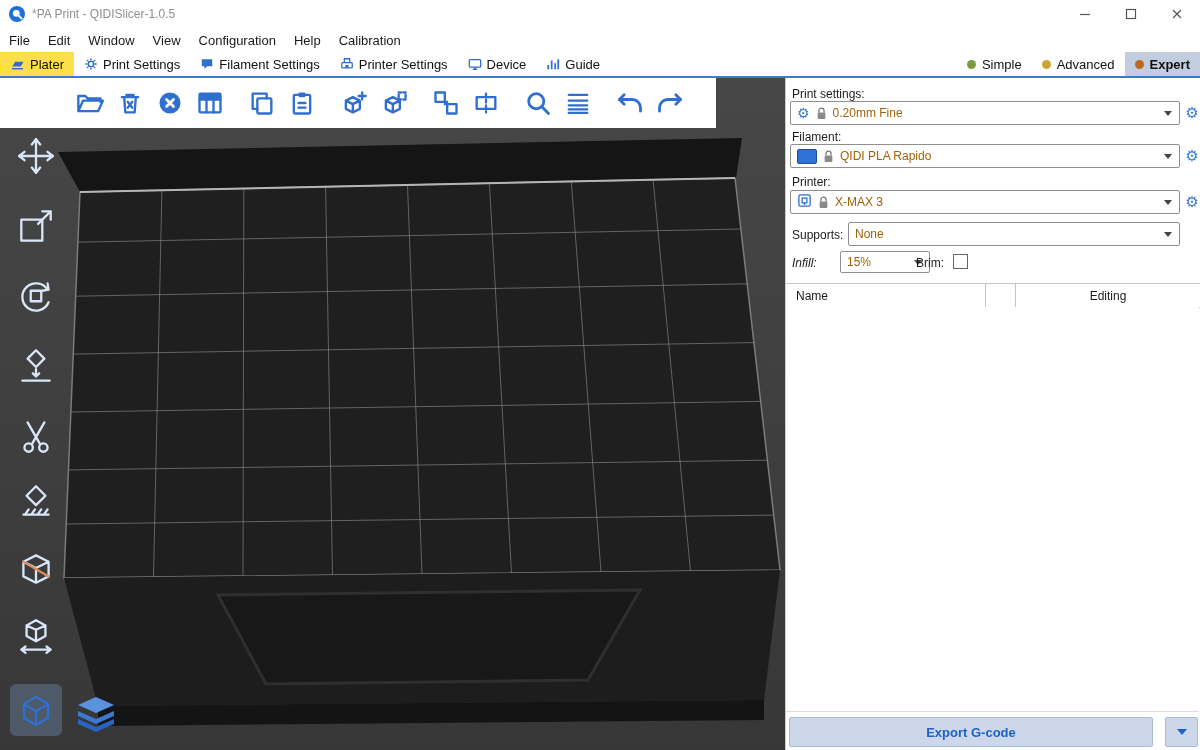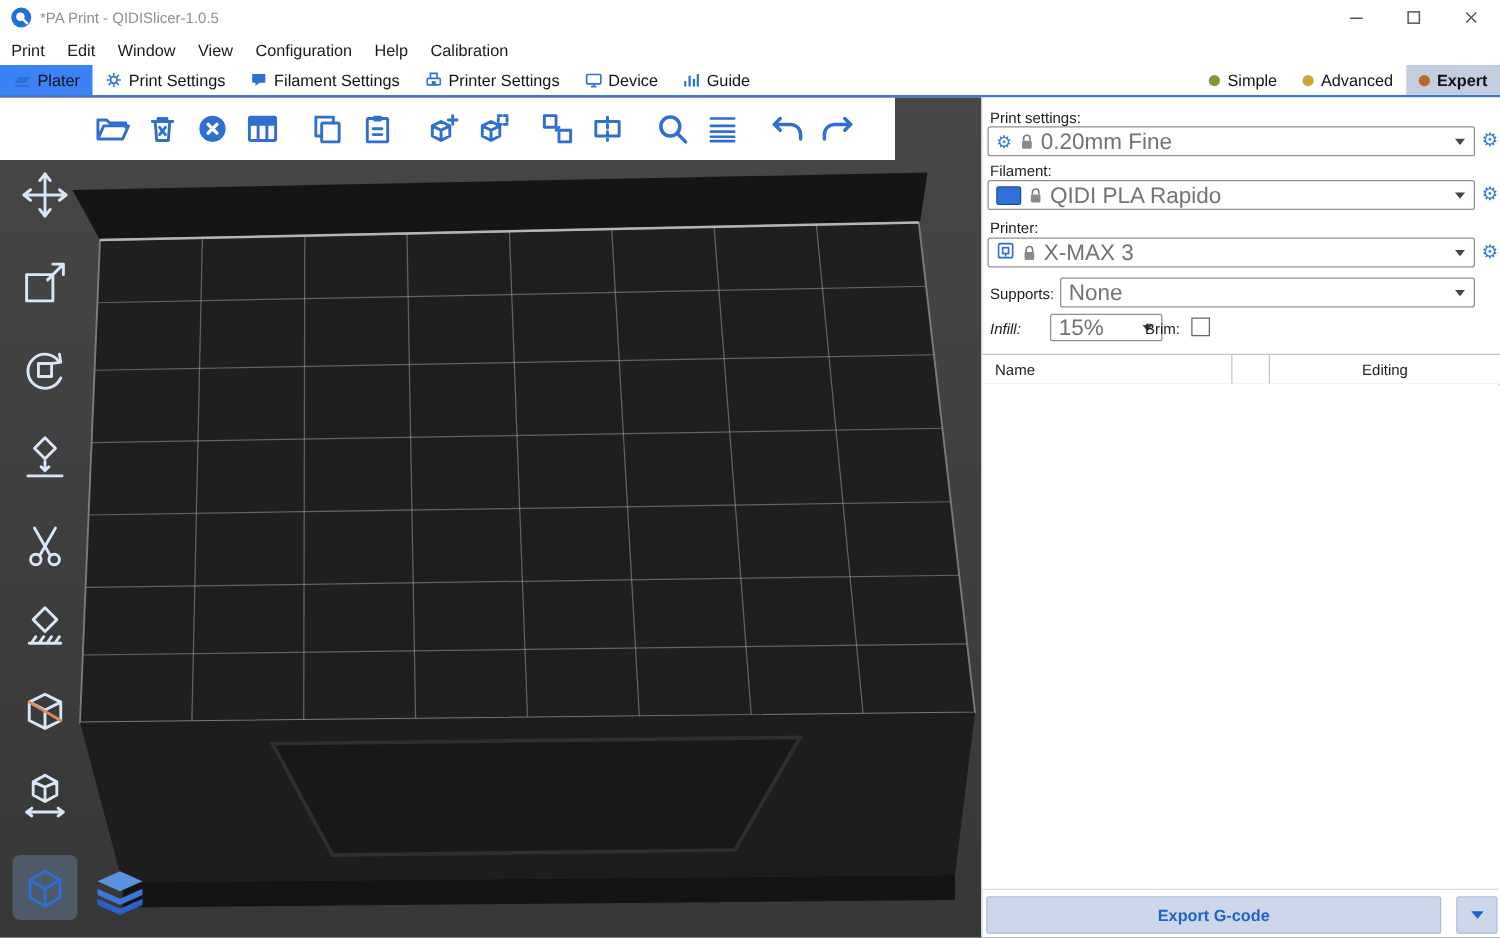--- a/index.html
+++ b/index.html
@@ -14,21 +14,21 @@
   .title-text{font-size:12px;color:#8f8f8f;}
   .win-controls{position:absolute;right:0;top:0;height:28px;display:flex;}
   .win-btn{width:46px;height:28px;display:flex;align-items:center;justify-content:center;}
   .win-btn svg{stroke:#555;fill:none;stroke-width:1.2;}
   
   .menubar{position:absolute;top:28px;left:0;right:0;height:24px;display:flex;align-items:center;font-size:13px;color:#1a1a1a;}
   .menu-item{padding:0 9px;height:100%;display:flex;align-items:center;cursor:default;}
   
   .tabbar{position:absolute;top:52px;left:0;right:0;height:24px;border-bottom:2px solid #3f7ad0;display:flex;align-items:stretch;font-size:13px;color:#111;}
   .tab{display:flex;align-items:center;gap:5px;padding:0 10px;cursor:default;}
-  .tab.active{background:#3b82f6;}
+  .tab.active{background:#fde047;}
   .tab svg{display:block;}
   .modes{margin-left:auto;display:flex;align-items:stretch;}
   .mode{display:flex;align-items:center;gap:6px;padding:0 10px;}
   .mode.active{background:#c2cedf;font-weight:bold;}
   .dot{width:9px;height:9px;border-radius:50%;}
   .dot-simple{background:#7d9b3c;}
   .dot-advanced{background:#c9a637;}
   .dot-expert{background:#bf6820;}
   
   .viewport{position:absolute;top:78px;left:0;width:785px;height:672px;background:#3d3d3d;overflow:hidden;}
@@ -39,21 +39,21 @@
   .tb-gap{width:12px;}
   
   .gz{position:absolute;left:10px;width:52px;height:52px;display:flex;align-items:center;justify-content:center;}
   .gz svg{stroke:#d9e6f8;fill:none;stroke-width:2.2;stroke-linecap:round;stroke-linejoin:round;display:block;}
   .view-toggle{position:absolute;display:flex;align-items:center;justify-content:center;border-radius:6px;}
   .view-toggle.selected{background:rgba(140,180,235,0.28);}
   
   .panel{position:absolute;top:78px;left:785px;width:415px;height:672px;background:#fff;border-left:1px solid #c7d0da;font-size:12px;color:#1c1c1c;box-sizing:border-box;}
   .plabel{position:absolute;left:6px;}
   .combo{position:absolute;height:24px;border:1px solid #8f8f8f;border-radius:2px;background:#fff;display:flex;align-items:center;gap:6px;padding:0 24px 0 6px;box-sizing:border-box;}
-  .combo-text{font-size:18px;color:#737373;white-space:nowrap;}
+  .combo-text{font-size:12px;color:#a16207;white-space:nowrap;}
   .combo-arrow{position:absolute;right:7px;top:50%;margin-top:-2px;width:0;height:0;border-left:4px solid transparent;border-right:4px solid transparent;border-top:5px solid #444;}
   .gear-btn{position:absolute;width:18px;height:18px;color:#3a7bd9;font-size:15px;line-height:18px;text-align:center;cursor:default;}
   .gear-inline{color:#3a7bd9;font-size:14px;line-height:14px;}
   .swatch{width:18px;height:13px;background:#2f72d6;border:1px solid #1d4fa0;border-radius:2px;flex:0 0 auto;}
   .lock svg{display:block;}
   .checkbox{position:absolute;width:13px;height:13px;border:1px solid #666;background:#fff;}
   
   .obj-header{position:absolute;left:0;right:0;display:flex;height:23px;border-top:1px solid #c4c4c4;border-bottom:1px solid #c4c4c4;align-items:center;background:#fff;text-align:right;}
   .obj-col-name{width:200px;padding-left:10px;box-sizing:border-box;border-right:1px solid #c4c4c4;height:100%;display:flex;align-items:center;}
   .obj-col-mid{width:29px;border-right:1px solid #c4c4c4;height:100%;}
@@ -87,21 +87,21 @@
       </span>
     <span class="win-btn">
         <svg width="12" height="12" viewBox="0 0 12 12">
           <path d="M2 2l8 8M10 2L2 10"></path>
         </svg>
       </span>
   </div>
 </div>
 
 <div class="menubar">
-  <span class="menu-item">Print</span>
+  <span class="menu-item">File</span>
   <span class="menu-item">Edit</span>
   <span class="menu-item">Window</span>
   <span class="menu-item">View</span>
   <span class="menu-item">Configuration</span>
   <span class="menu-item">Help</span>
   <span class="menu-item">Calibration</span>
 </div>
 
 <div class="tabbar">
   <span class="tab active">

